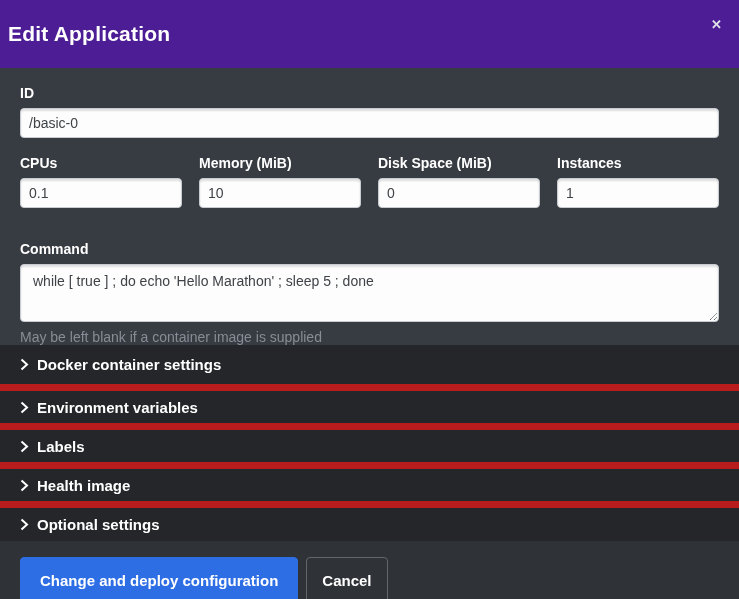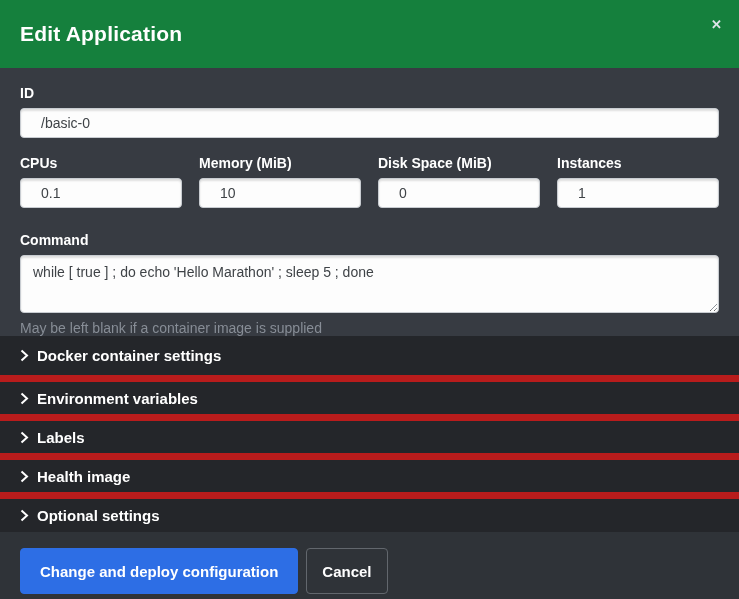--- a/index.html
+++ b/index.html
@@ -7,23 +7,23 @@
   body {
     font-family: "Liberation Sans", sans-serif;
     background: #373B42;
     color: #fff;
   }
   .modal { width: 739px; height: 599px; display: flex; flex-direction: column; }
 
   
   .modal-header {
     height: 68px; flex: 0 0 68px;
-    background: #15803d;
+    background: #4c1d95;
     display: flex; align-items: center;
-    padding: 0 20px;
+    padding: 0 8px;
     position: relative;
   }
   .modal-title { font-size: 21px; font-weight: 600; color: #ffffff; letter-spacing: .2px; }
   .close-btn {
     position: absolute; top: 16px; right: 13px;
     background: none; border: none; cursor: pointer;
     color: #dfe3e8; font-size: 13px; font-weight: 700;
     font-family: "Liberation Sans", sans-serif;
     padding: 2px 4px; line-height: 1;
   }
@@ -33,31 +33,31 @@
   .field-label {
     display: block; color: #ffffff;
     font-size: 14px; font-weight: 700;
     margin-bottom: 7px; line-height: 16px;
   }
   .text-input {
     width: 100%; height: 30px;
     background: #fdfdfd;
     border: 1px solid #c8ccd1;
     border-radius: 4px;
-    padding: 0 20px;
+    padding: 0 8px;
     font-size: 14px; color: #3f4347;
     font-family: "Liberation Sans", sans-serif;
     box-shadow: inset 0 2px 2px rgba(0,0,0,0.12);
     outline: none;
   }
   .grid-4 {
     display: grid; grid-template-columns: repeat(4, 1fr);
     gap: 17px; margin-top: 17px;
   }
-  .command-block { margin-top: 24px; }
+  .command-block { margin-top: 33px; }
   .textarea-wrap { position: relative; }
   .command-textarea {
     display: block; width: 100%; height: 58px;
     background: #fdfdfd;
     border: 1px solid #c8ccd1;
     border-radius: 4px;
     padding: 8px 12px;
     font-size: 14px; color: #3f4347;
     font-family: "Liberation Sans", sans-serif;
     box-shadow: inset 0 2px 2px rgba(0,0,0,0.12);

